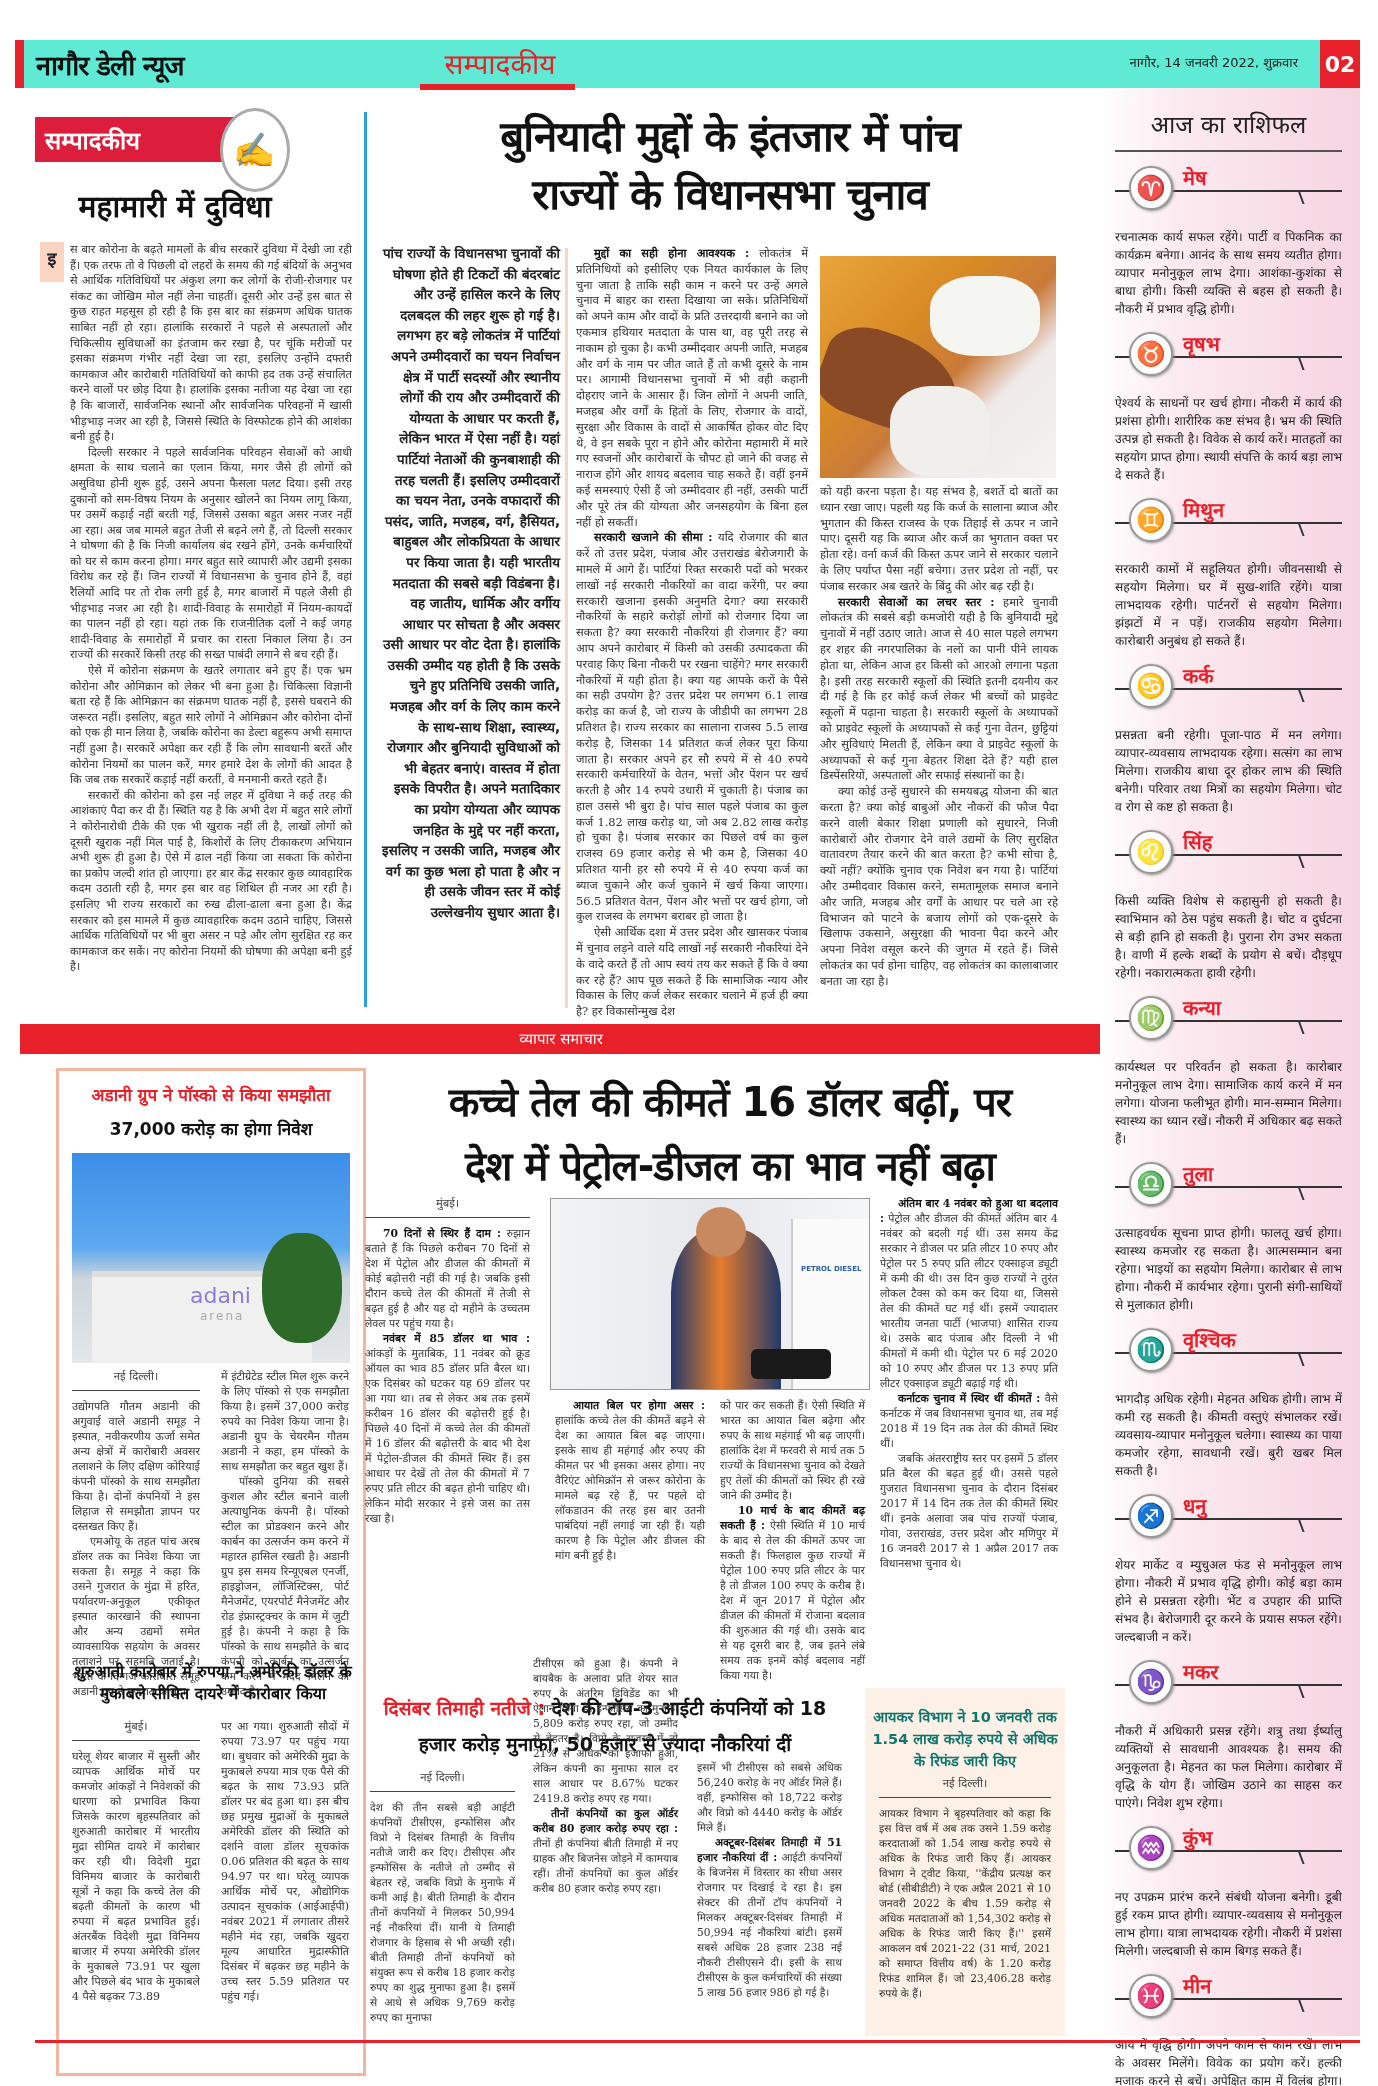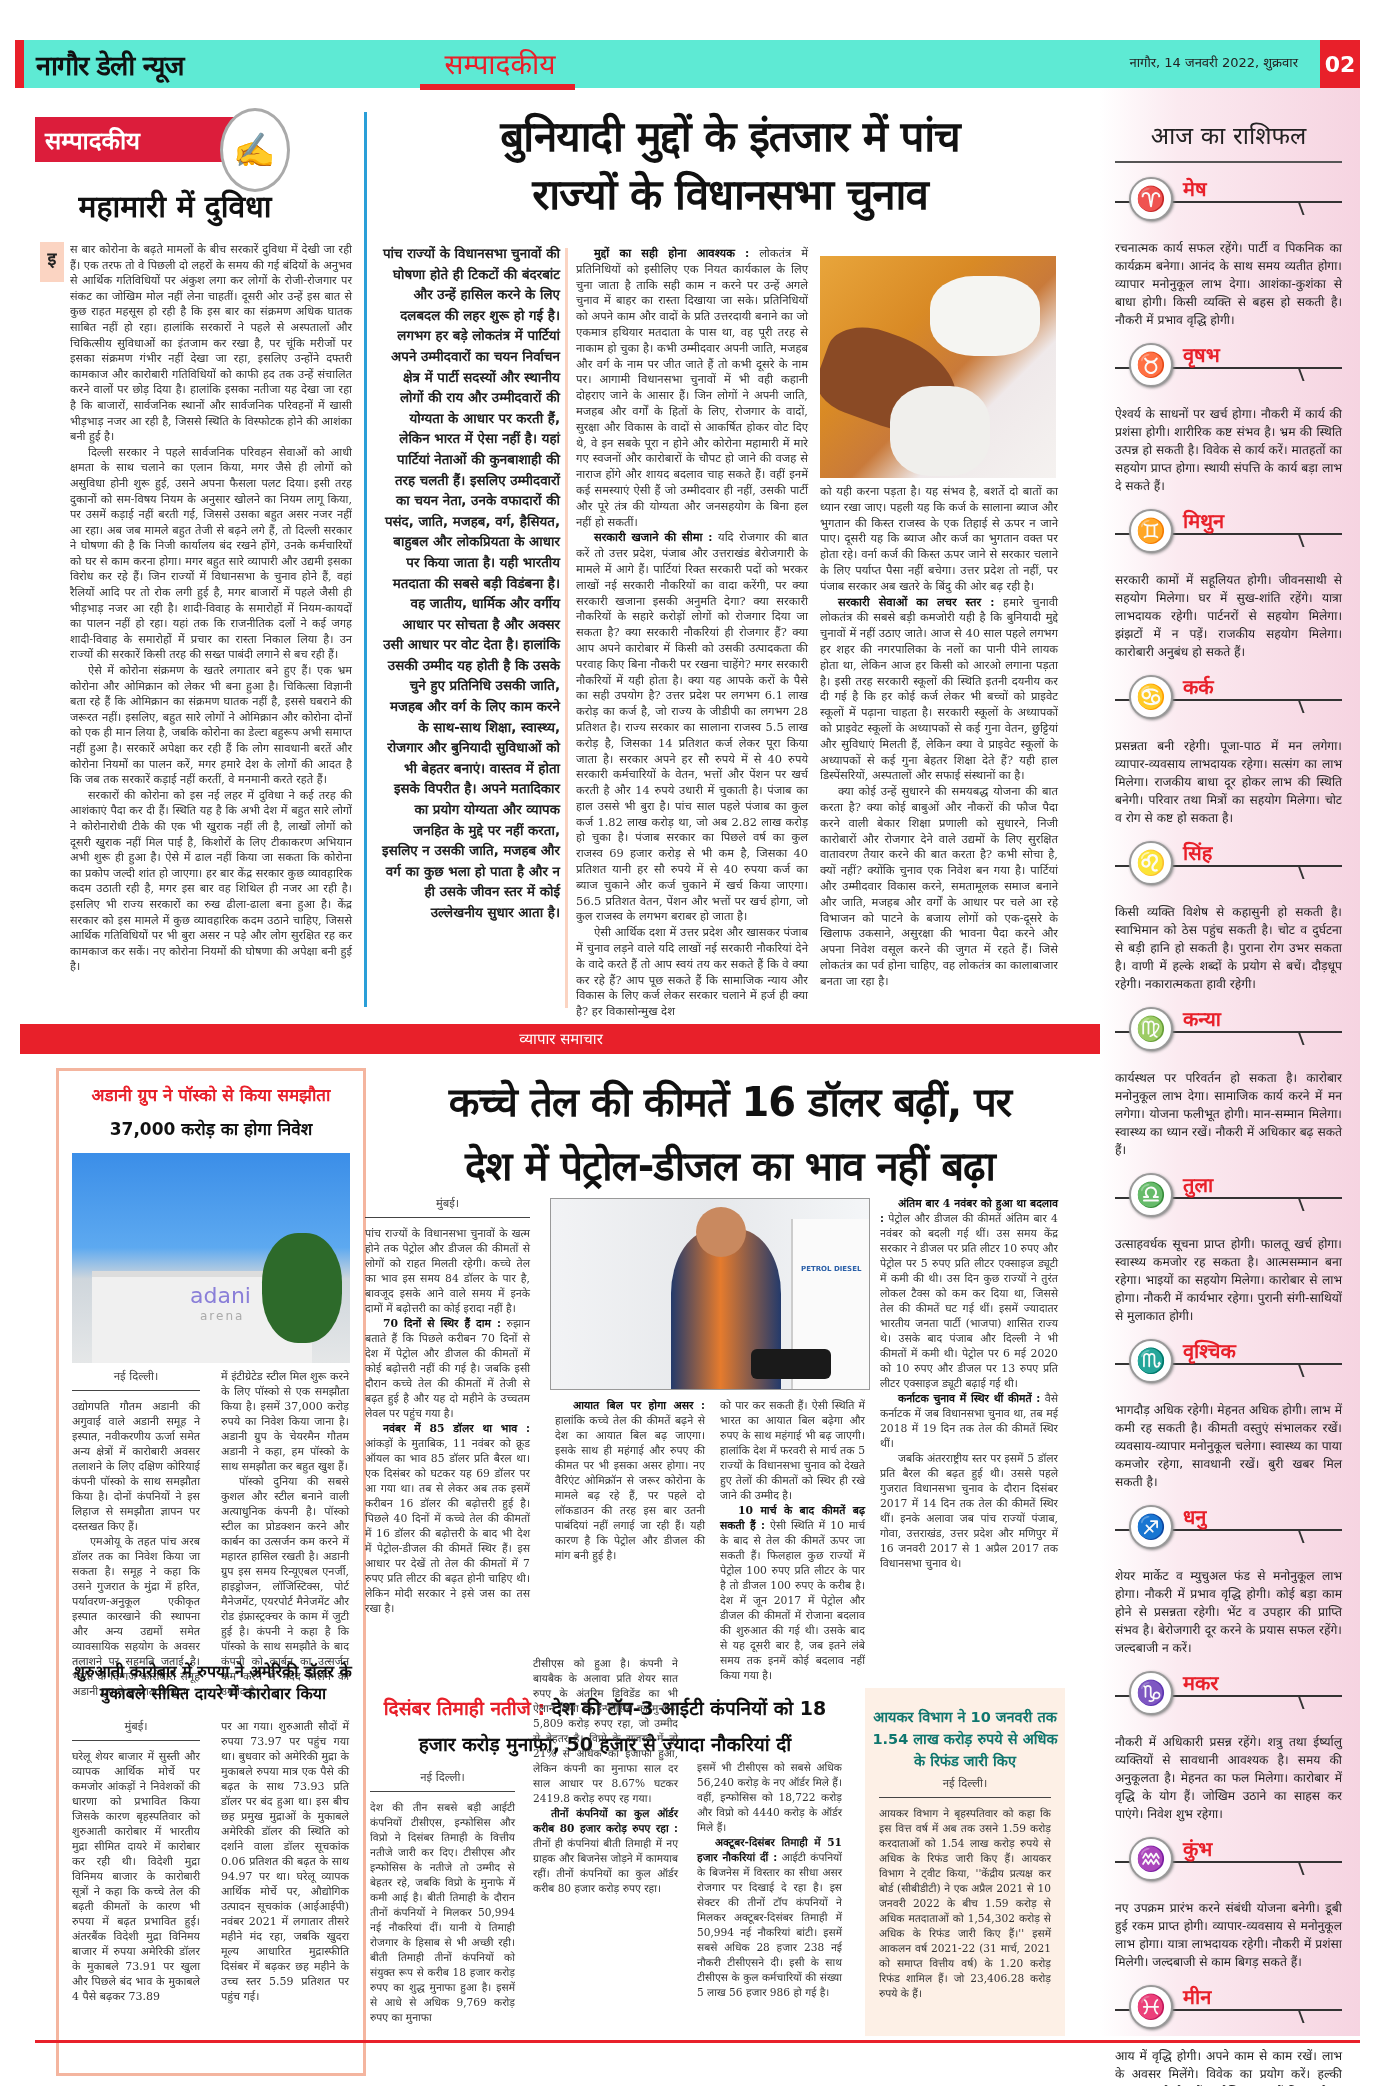--- a/index.html
+++ b/index.html
@@ -6,21 +6,21 @@
 body{width:1378px;height:2086px;background:#fff;font-family:"DejaVu Serif",serif;color:#222;position:relative;overflow:hidden}
 .masthead{position:absolute;left:15px;top:40px;width:1345px;height:48px;background:#5eead4;display:flex;align-items:center}
 .mh-bar-l{width:9px;height:48px;background:#e8202a}
 .mh-title{font-family:"DejaVu Sans",sans-serif;font-weight:bold;font-size:27px;color:#111;margin-left:12px;letter-spacing:-1px}
 .mh-section{position:absolute;left:270px;width:430px;text-align:center;top:4px;font-family:"DejaVu Sans",sans-serif;font-size:28px;color:#e8202a}
 .mh-underline{position:absolute;left:405px;top:44px;width:155px;height:6px;background:#e8202a}
 .mh-date{position:absolute;right:62px;top:13px;font-family:"DejaVu Sans",sans-serif;font-size:13px;color:#222}
 .mh-page{position:absolute;right:0;top:0;width:40px;height:48px;background:#e8202a;color:#fff;font-family:"DejaVu Sans",sans-serif;font-weight:bold;font-size:22px;display:flex;align-items:center;justify-content:center}
 
 .rashi{position:absolute;left:1100px;top:88px;width:260px;height:1948px;background:linear-gradient(90deg,#fff 0%,#fbeaf0 30%,#f6d4e1 100%)}
-.rashi-title{font-family:"DejaVu Sans",sans-serif;font-size:24px;text-align:center;color:#222;padding-top:14px;padding-bottom:10px;border-bottom:2px solid #555;margin:16px 18px 0 15px}
+.rashi-title{font-family:"DejaVu Sans",sans-serif;font-size:24px;text-align:center;color:#222;padding-top:14px;padding-bottom:10px;border-bottom:2px solid #555;margin:5px 18px 0 15px}
 .sign{position:relative;margin:12px 18px 0 15px}
 .sign-head{position:relative;height:46px}
 .sign-line{position:absolute;left:0;right:0;top:26px;height:2px;background:#333}
 .sign-notch{position:absolute;right:20px;top:26px;width:22px;height:14px;border-left:2px solid #333;transform:skewX(20deg)}
 .sign-icon{position:absolute;left:14px;top:2px;width:44px;height:44px;border-radius:50%;background:#fff;border:2px solid #999;display:flex;align-items:center;justify-content:center;font-size:24px;color:#111;box-shadow:1px 1px 3px #888}
 .sign-name{position:absolute;left:68px;top:0;font-family:"DejaVu Sans",sans-serif;font-weight:bold;font-size:20px;color:#e8202a;background:transparent}
 .sign-text{font-family:"DejaVu Sans",sans-serif;font-size:12.2px;line-height:18px;text-align:justify;color:#222;margin-top:18px}
 
 .ed-box{position:absolute;left:35px;top:117px;width:224px;height:45px;background:#dc1d3b}
 .ed-box-label{position:absolute;left:10px;top:6px;color:#fff;font-family:"DejaVu Sans",sans-serif;font-weight:bold;font-size:24px}
@@ -144,21 +144,20 @@
     <p class="noind">पर आ गया। शुरुआती सौदों में रुपया 73.97 पर पहुंच गया था। बुधवार को अमेरिकी मुद्रा के मुकाबले रुपया मात्र एक पैसे की बढ़त के साथ 73.93 प्रति डॉलर पर बंद हुआ था। इस बीच छह प्रमुख मुद्राओं के मुकाबले अमेरिकी डॉलर की स्थिति को दर्शाने वाला डॉलर सूचकांक 0.06 प्रतिशत की बढ़त के साथ 94.97 पर था। घरेलू व्यापक आर्थिक मोर्चे पर, औद्योगिक उत्पादन सूचकांक (आईआईपी) नवंबर 2021 में लगातार तीसरे महीने मंद रहा, जबकि खुदरा मूल्य आधारित मुद्रास्फीति दिसंबर में बढ़कर छह महीने के उच्च स्तर 5.59 प्रतिशत पर पहुंच गई।</p>
   </div>
 </div>
 
 <div class="oil-head">
   <div>कच्चे तेल की कीमतें 16 डॉलर बढ़ीं, पर</div>
   <div>देश में पेट्रोल-डीजल का भाव नहीं बढ़ा</div>
 </div>
 <div class="col" style="left:365px;top:1196px;width:165px;font-size:10.8px;line-height:15px">
   <div class="dateline">मुंबई।</div>
-  <p class="noind">पांच राज्यों के विधानसभा चुनावों के खत्म होने तक पेट्रोल और डीजल की कीमतों से लोगों को राहत मिलती रहेगी। कच्चे तेल का भाव इस समय 84 डॉलर के पार है, बावजूद इसके आने वाले समय में इनके दामों में बढ़ोत्तरी का कोई इरादा नहीं है।</p>
   <p><span class="bold-sub">70 दिनों से स्थिर हैं दाम :</span> <span>रुझान बताते हैं कि पिछले करीबन 70 दिनों से देश में पेट्रोल और डीजल की कीमतों में कोई बढ़ोत्तरी नहीं की गई है। जबकि इसी दौरान कच्चे तेल की कीमतों में तेजी से बढ़त हुई है और यह दो महीने के उच्चतम लेवल पर पहुंच गया है।</span></p>
   <p><span class="bold-sub">नवंबर में 85 डॉलर था भाव :</span> <span>आंकड़ों के मुताबिक, 11 नवंबर को क्रूड ऑयल का भाव 85 डॉलर प्रति बैरल था। एक दिसंबर को घटकर यह 69 डॉलर पर आ गया था। तब से लेकर अब तक इसमें करीबन 16 डॉलर की बढ़ोत्तरी हुई है। पिछले 40 दिनों में कच्चे तेल की कीमतों में 16 डॉलर की बढ़ोत्तरी के बाद भी देश में पेट्रोल-डीजल की कीमतें स्थिर हैं। इस आधार पर देखें तो तेल की कीमतों में 7 रुपए प्रति लीटर की बढ़त होनी चाहिए थी। लेकिन मोदी सरकार ने इसे जस का तस रखा है।</span></p>
 </div>
 <div class="photo-fuel">
   <div class="pf-pump"></div>
   <div class="pf-sign">PETROL DIESEL</div>
   <div class="pf-man"></div>
   <div class="pf-head"></div>
   <div class="pf-nozzle"></div>
 </div>

